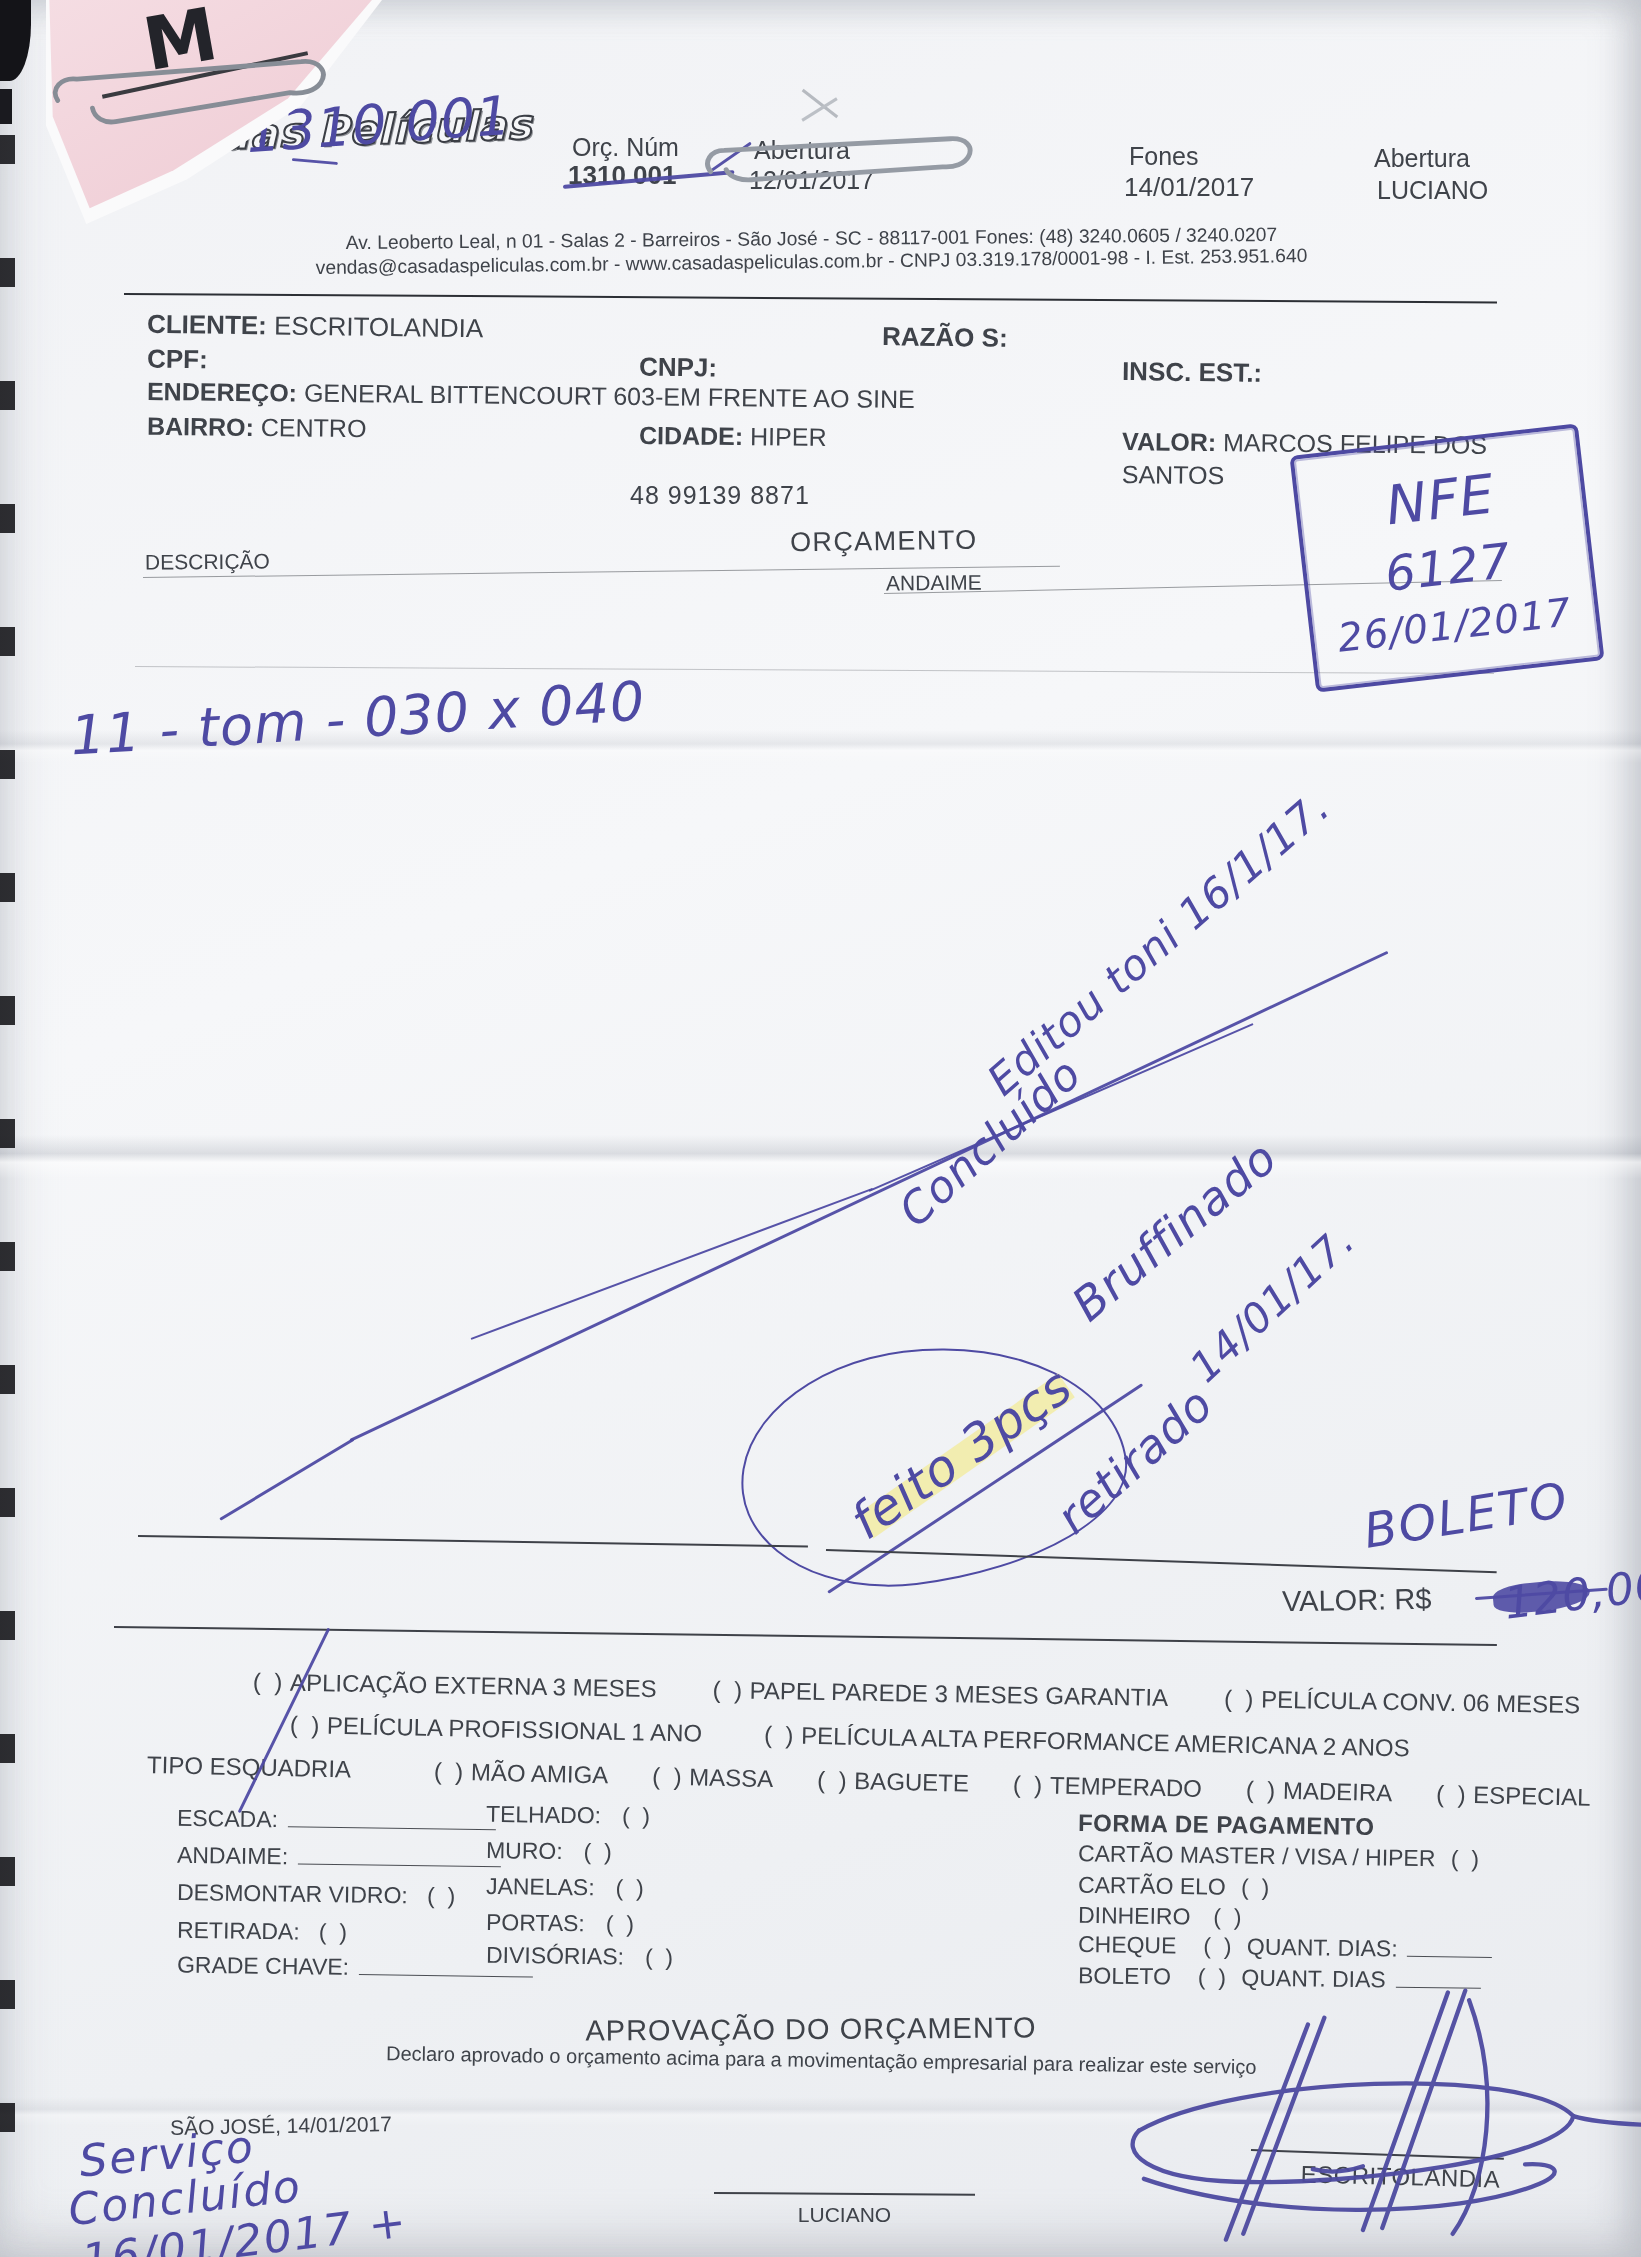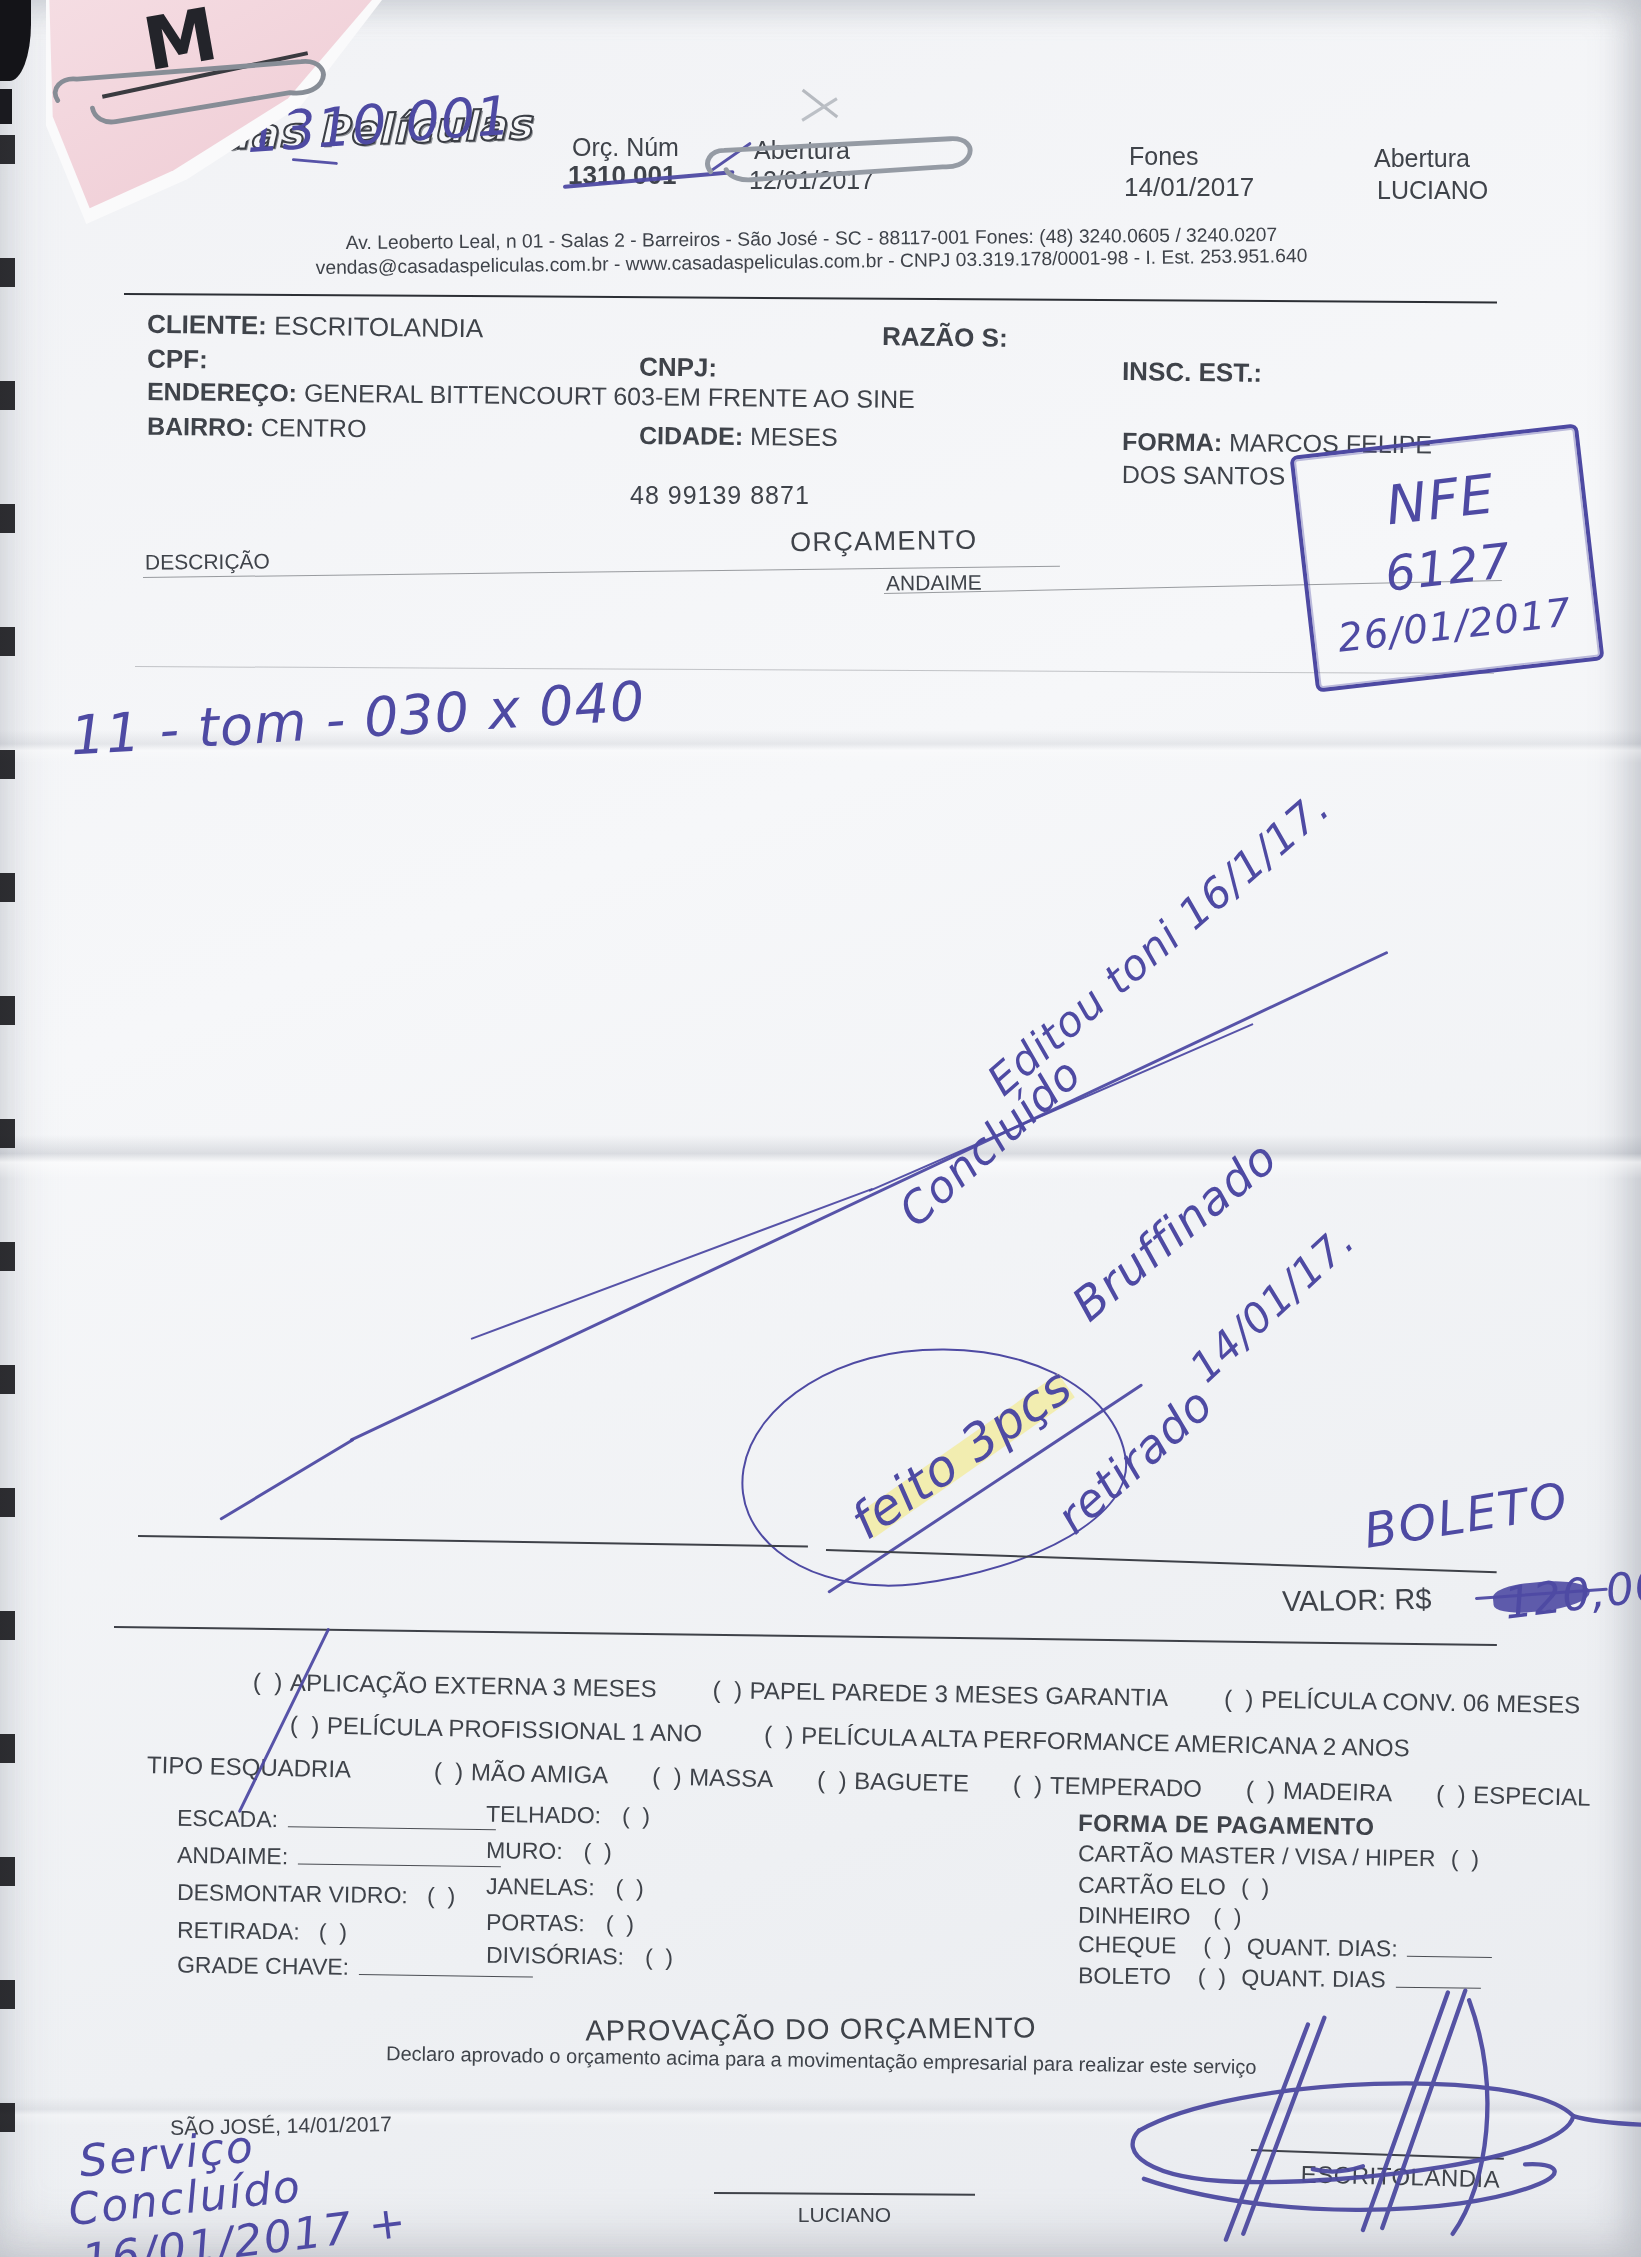--- a/index.html
+++ b/index.html
@@ -64,22 +64,22 @@
   <div class="abs print" style="left:126px;top:251px;width:1371px;text-align:center;font-size:19.3px;transform:rotate(-0.7deg)">vendas@casadaspeliculas.com.br - www.casadaspeliculas.com.br - CNPJ 03.319.178/0001-98 - I. Est. 253.951.640</div>
   <div class="line" style="left:124px;top:293px;width:1373px;background:#2c2f35;transform:rotate(0.35deg)"></div>
 
   <div class="abs print" style="left:147px;top:311px;font-size:26px;transform:rotate(0.8deg)"><span class="b">CLIENTE:</span> <span>ESCRITOLANDIA</span></div>
   <div class="abs print b" style="left:882px;top:322px;font-size:26px;transform:rotate(0.8deg)">RAZÃO S:</div>
   <div class="abs print b" style="left:147px;top:344px;font-size:26px;transform:rotate(0.8deg)">CPF:</div>
   <div class="abs print b" style="left:639px;top:352px;font-size:26px;transform:rotate(0.8deg)">CNPJ:</div>
   <div class="abs print b" style="left:1122px;top:357px;font-size:26px;transform:rotate(0.8deg)">INSC. EST.:</div>
   <div class="abs print" style="left:147px;top:381px;font-size:25px;transform:rotate(0.6deg)"><span class="b">ENDEREÇO:</span> <span>GENERAL BITTENCOURT 603-EM FRENTE AO SINE</span></div>
   <div class="abs print" style="left:147px;top:413px;font-size:25px;transform:rotate(0.6deg)"><span class="b">BAIRRO:</span> <span>CENTRO</span></div>
-  <div class="abs print" style="left:639px;top:422px;font-size:25px;transform:rotate(0.6deg)"><span class="b">CIDADE:</span> <span>MESES</span></div>
-  <div class="abs print" style="left:1122px;top:427px;width:367px;font-size:25px;line-height:1.3;white-space:normal;transform:rotate(0.6deg)"><span class="b">FORMA:</span> <span>MARCOS FELIPE DOS SANTOS</span></div>
+  <div class="abs print" style="left:639px;top:422px;font-size:25px;transform:rotate(0.6deg)"><span class="b">CIDADE:</span> <span>HIPER</span></div>
+  <div class="abs print" style="left:1122px;top:427px;width:367px;font-size:25px;line-height:1.3;white-space:normal;transform:rotate(0.6deg)"><span class="b">VALOR:</span> <span>MARCOS FELIPE DOS SANTOS</span></div>
 
   <div class="abs print" style="left:630px;top:481px;font-size:25px;letter-spacing:1px">48 99139 8871</div>
   <div class="abs print" style="left:790px;top:526px;font-size:27px;letter-spacing:1.4px;transform:rotate(-0.8deg)">ORÇAMENTO</div>
   <div class="abs print" style="left:145px;top:550px;font-size:21px;transform:rotate(-0.5deg)">DESCRIÇÃO</div>
   <div class="abs print" style="left:886px;top:571px;font-size:21px;transform:rotate(-0.5deg)">ANDAIME</div>
   <div class="line faint" style="left:143px;top:577px;width:917px;height:1.4px;transform:rotate(-0.7deg)"></div>
   <div class="line faint" style="left:884px;top:593px;width:618px;height:1.4px;transform:rotate(-1.2deg)"></div>
   <div class="line" style="left:135px;top:666px;width:1359px;height:1.4px;opacity:.28;transform:rotate(0.3deg)"></div>
 
   <div class="abs stamp" style="left:1302px;top:439px;width:282px;height:230px;transform:rotate(-6.5deg)">

